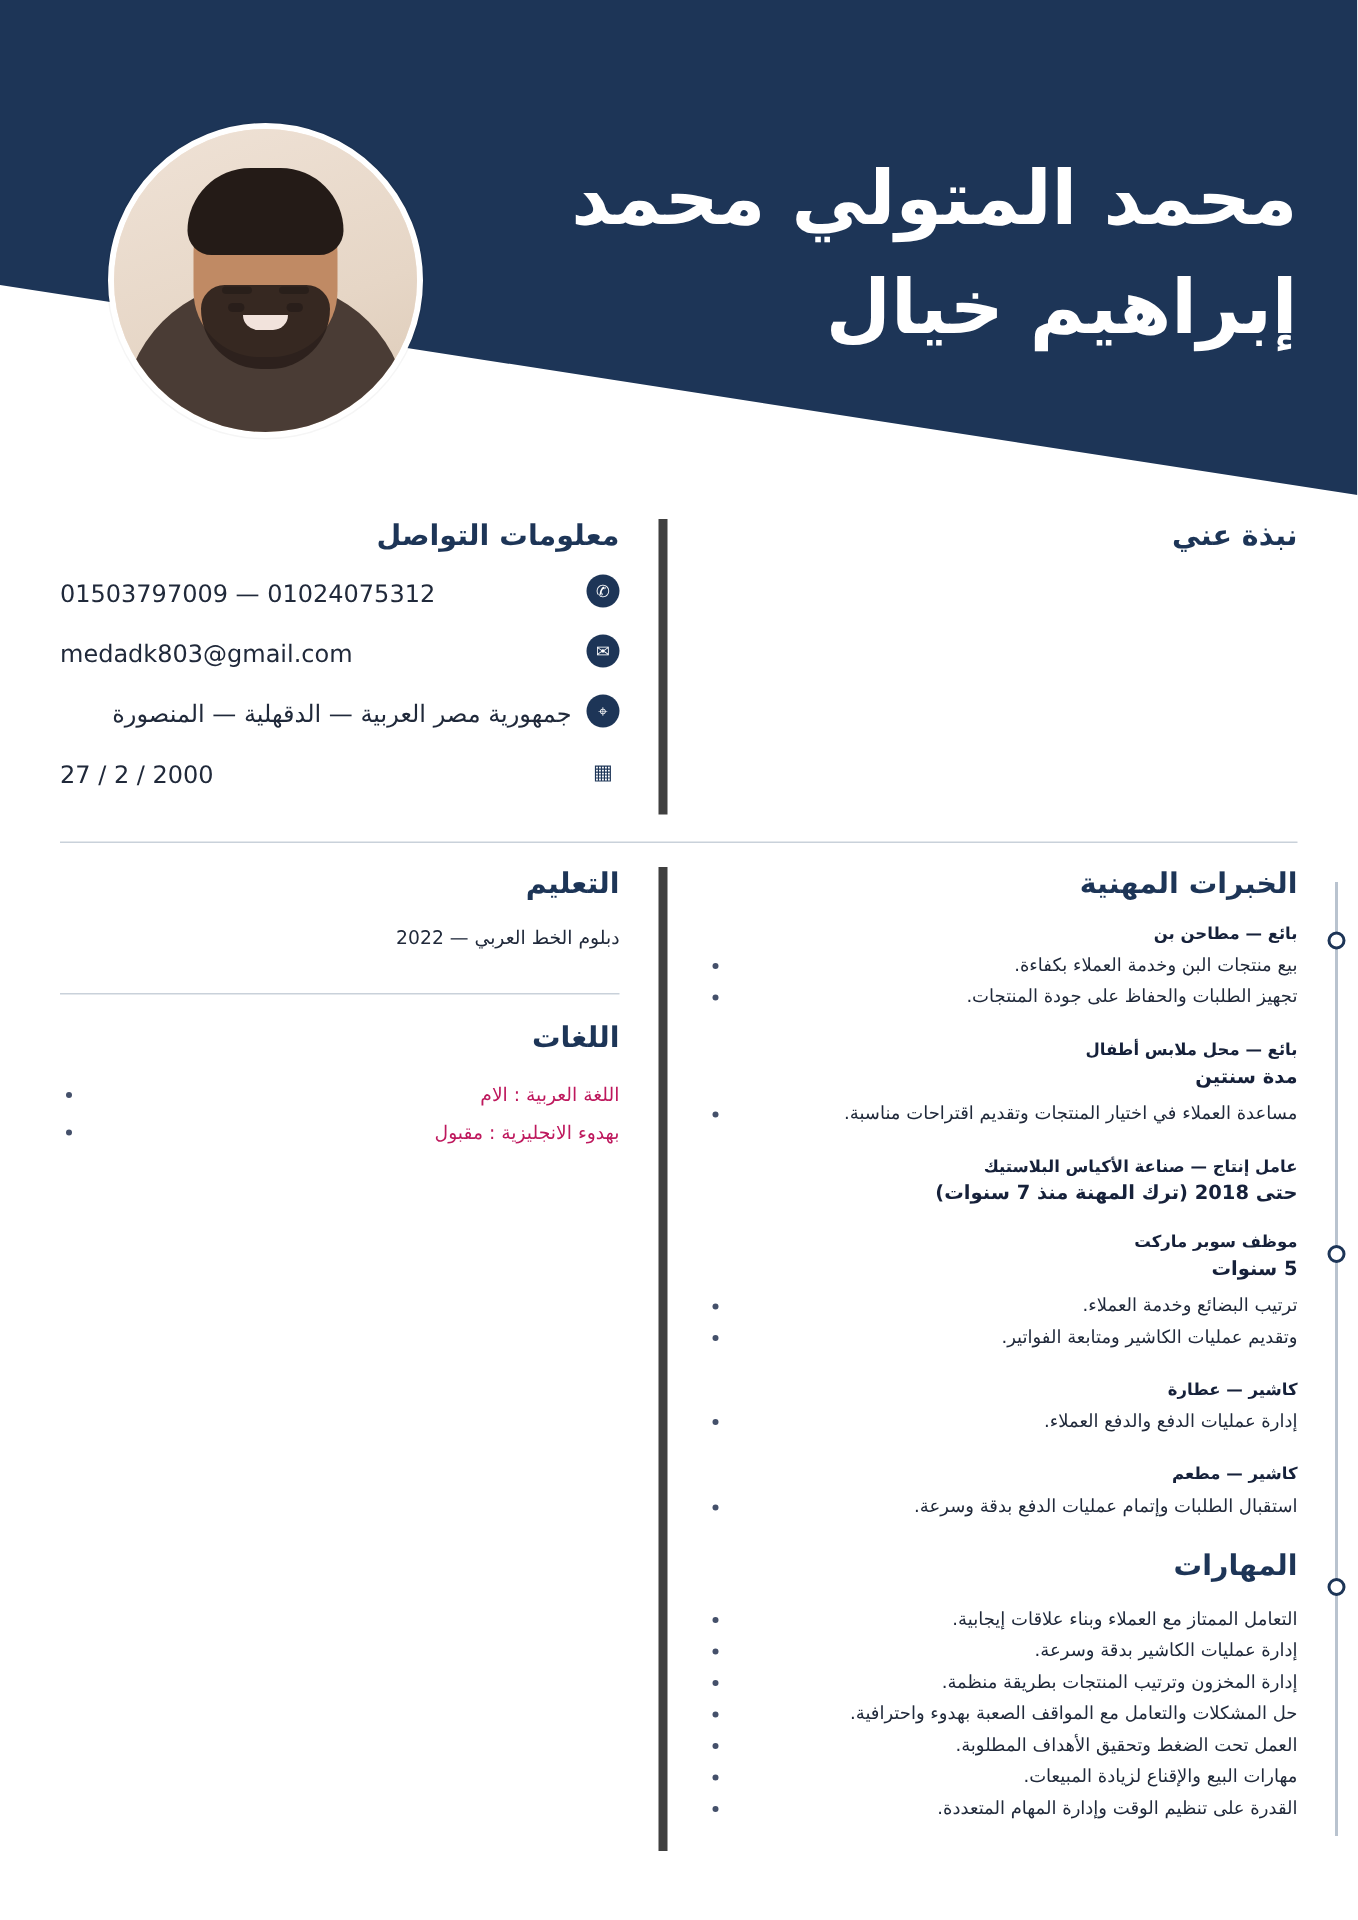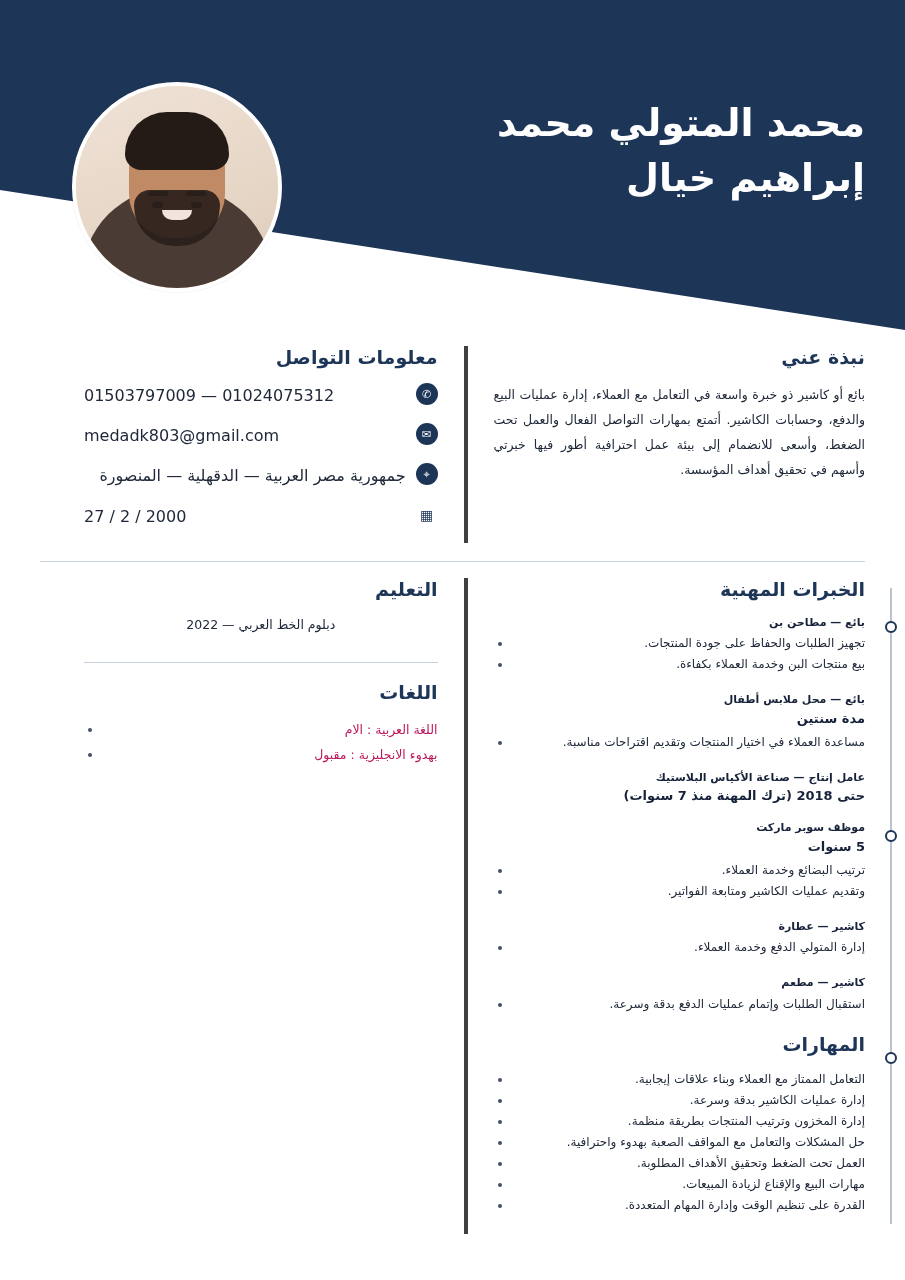--- a/index.html
+++ b/index.html
@@ -30,21 +30,21 @@
     
     clip-path: polygon(0 0, 905px 0, 905px 330px, 0 190px);
   }
   .header-name {
     position: absolute;
     top: 96px;
     right: 40px;
     width: 560px;
     text-align: right;
     color: #ffffff;
-    font-size: 38px;
+    font-size: 50px;
     font-weight: bold;
     line-height: 1.45;
     letter-spacing: 0px;
   }
   .avatar {
     position: absolute;
     top: 82px;
     left: 72px;
     width: 210px;
     height: 210px;
@@ -101,22 +101,21 @@
     display: flex;
     flex-direction: row;
   }
   .col-right {   
     width: 420px;
     padding-left: 26px;
   }
   .col-left {
     width: 405px;
     padding-right: 26px;
-    border-right: 4px solid #404040;
-    margin-left: 44px;
+    border-right: 6px solid #404040;
   }
   .section-title {
     font-size: 19px;
     font-weight: bold;
     color: #1d3557;
     text-align: right;
     margin: 0 0 14px 0;
   }
   .divider {
     height: 1px;
@@ -220,21 +219,21 @@
     border-radius: 50%;
     background: #44506a;
   }
   
 
   .skills ul.bullets li { padding-left: 18px; }
 
   .edu-item {
     font-size: 12.5px;
     color: #20293a;
-    text-align: center;
+    text-align: right;
     line-height: 1.8;
   }
   .lang-list { margin: 0; padding: 0; list-style: none; }
   .lang-list li {
     position: relative;
     font-size: 12.5px;
     color: #be185d;
     text-align: right;
     line-height: 2.0;
     padding-left: 18px;
@@ -275,21 +274,20 @@
     <div>إبراهيم خيال</div>
   </div>
 </div>
 
 <div class="content">
 
   <div class="row">
 
     <div class="col-right">
       <h2 class="section-title">نبذة عني</h2>
-      <p class="body-text">بائع أو كاشير ذو خبرة واسعة في التعامل مع العملاء، إدارة عمليات البيع والدفع، وحسابات الكاشير. أتمتع بمهارات التواصل الفعال والعمل تحت الضغط، وأسعى للانضمام إلى بيئة عمل احترافية أطور فيها خبرتي وأسهم في تحقيق أهداف المؤسسة.</p>
     </div>
 
     <div class="col-left">
       <h2 class="section-title">معلومات التواصل</h2>
       <ul class="contact-list">
         <li class="contact-item">
           <span class="ci-icon">✆</span>
           <span class="ci-text ltr">01503797009 — 01024075312</span>
         </li>
         <li class="contact-item">
@@ -316,22 +314,22 @@
       <div class="tl-line"></div>
       <div class="tl-dot" style="top:43px"></div>
       <div class="tl-dot" style="top:252px"></div>
       <div class="tl-dot" style="top:474px"></div>
 
       <h2 class="section-title">الخبرات المهنية</h2>
 
       <div class="job">
         <p class="job-title">بائع — مطاحن بن</p>
         <ul class="bullets" style="padding-bottom:4px">
+          <li>بيع منتجات البن وخدمة العملاء بكفاءة.</li>
           <li>تجهيز الطلبات والحفاظ على جودة المنتجات.</li>
-          <li>بيع منتجات البن وخدمة العملاء بكفاءة.</li>
         </ul>
       </div>
 
       <div class="job">
         <p class="job-title">بائع — محل ملابس أطفال</p>
         <p class="job-sub">مدة سنتين</p>
         <ul class="bullets" style="padding-bottom:4px">
           <li>مساعدة العملاء في اختيار المنتجات وتقديم اقتراحات مناسبة.</li>
         </ul>
       </div>
@@ -346,21 +344,21 @@
         <p class="job-sub">5 سنوات</p>
         <ul class="bullets" style="padding-bottom:4px">
           <li>ترتيب البضائع وخدمة العملاء.</li>
           <li>وتقديم عمليات الكاشير ومتابعة الفواتير.</li>
         </ul>
       </div>
 
       <div class="job">
         <p class="job-title">كاشير — عطارة</p>
         <ul class="bullets" style="padding-bottom:4px">
-          <li>إدارة المتولي الدفع وخدمة العملاء.</li>
+          <li>إدارة عمليات الدفع والدفع العملاء.</li>
         </ul>
       </div>
 
       <div class="job">
         <p class="job-title">كاشير — مطعم</p>
         <ul class="bullets" style="padding-bottom:4px">
           <li>استقبال الطلبات وإتمام عمليات الدفع بدقة وسرعة.</li>
         </ul>
       </div>
 

